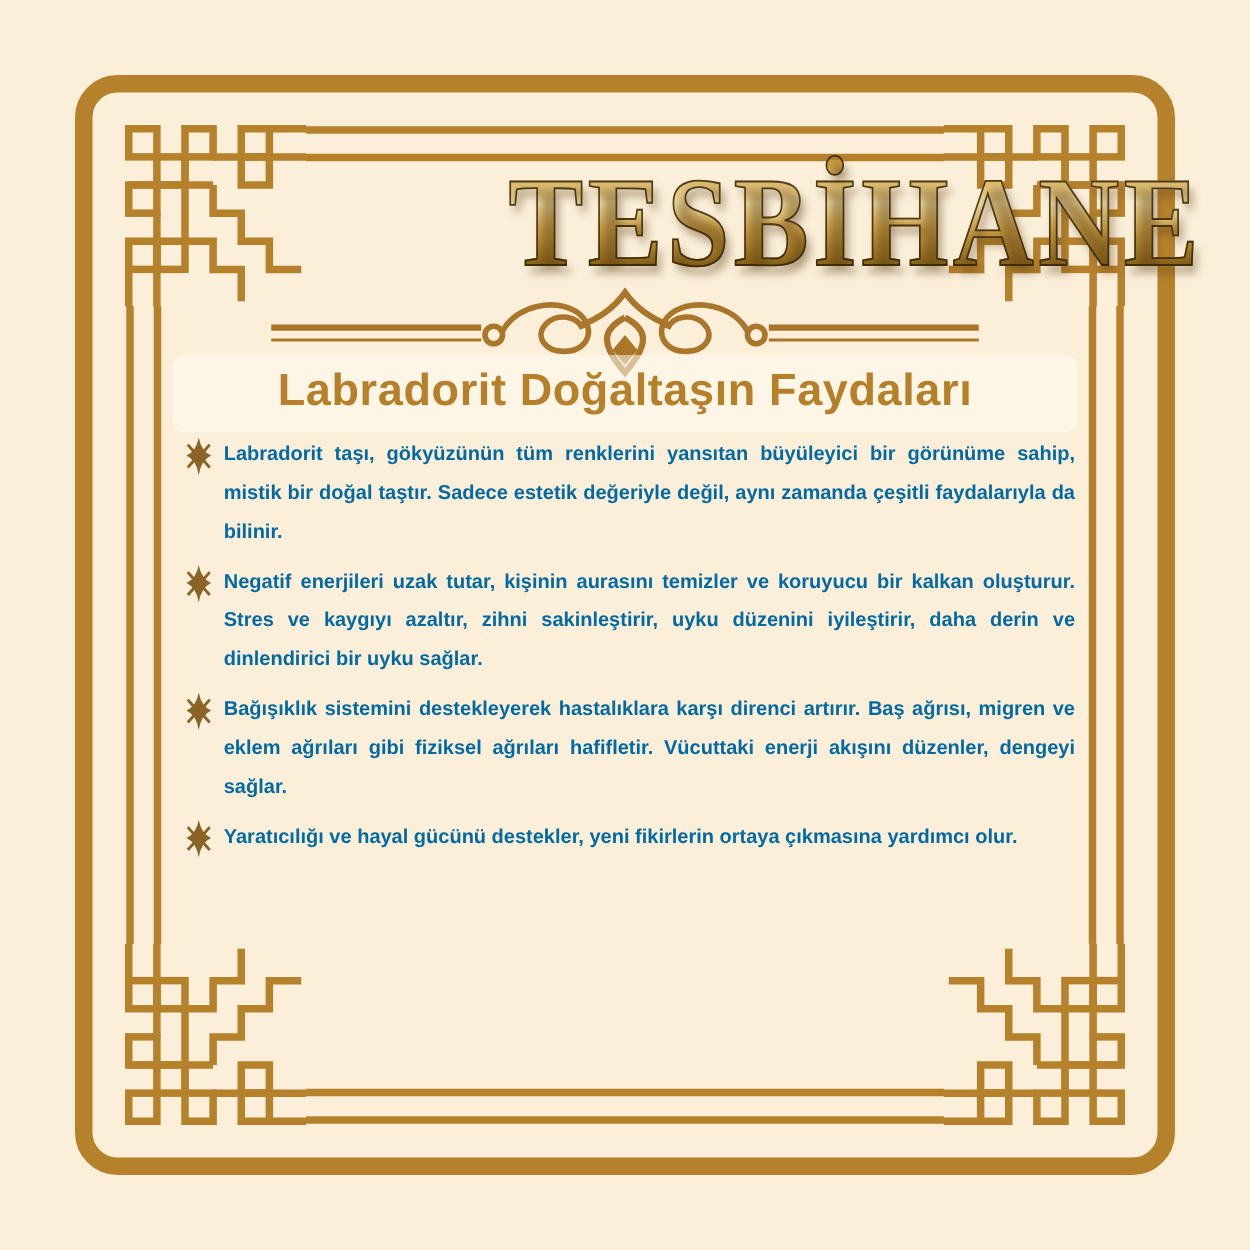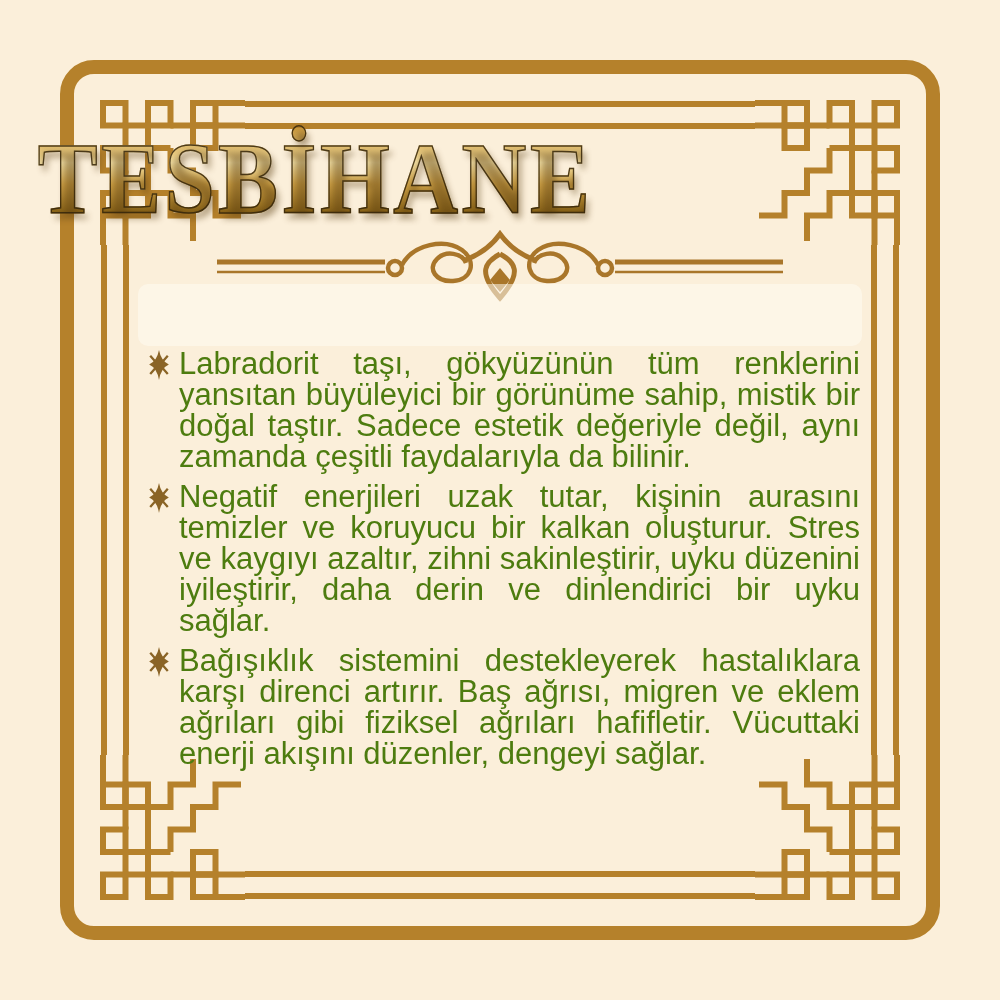--- a/index.html
+++ b/index.html
@@ -25,21 +25,21 @@
     border:6px solid #B5812B;
   }
   .corner{position:absolute;width:145px;height:145px;}
   .corner.tl{left:100px;top:100px;}
   .corner.tr{right:100px;top:100px;transform:scaleX(-1);}
   .corner.bl{left:100px;bottom:100px;transform:scaleY(-1);}
   .corner.br{right:100px;bottom:100px;transform:scale(-1,-1);}
 
   
   .title-wrap{
-    position:absolute;left:0;top:128px;width:1000px;text-align:left;
+    position:absolute;left:0;top:128px;width:1000px;text-align:right;
   }
   .brand-title{
     display:inline-block;
     transform:scaleX(.88);
     font-family:"Liberation Serif", serif;
     font-weight:bold;
     font-size:102px;
     letter-spacing:4px;
     line-height:1;
     background:linear-gradient(180deg,#c9983d 0%,#eccf86 26%,#f3e0a4 34%,#cfa246 55%,#8a6418 82%,#bd9340 100%);
@@ -66,21 +66,21 @@
     position:absolute;left:144px;top:348px;width:716px;
     list-style:none;margin:0;padding:0;
   }
   .benefit{
     display:flex;align-items:flex-start;gap:5px;
     margin:0 0 9px 0;
   }
   .benefit .star{flex:0 0 30px;margin-top:2px;}
   .benefit .text{
     flex:1;
-    font-size:31px;font-weight:normal;color:#4d7c0f;
+    font-size:16px;font-weight:bold;color:#0369a1;
     line-height:31px;
     text-align:justify;
   }
 </style>
 </head>
 <body>
 
 <svg width="0" height="0" style="position:absolute" aria-hidden="true">
   <defs>
     <g id="corner-lattice" stroke="#B5812B" stroke-width="6" fill="none">
@@ -147,20 +147,21 @@
         <circle cx="390" cy="38" r="7"></circle>
         <path d="M383 35 C372 14, 340 8, 323 20 C 308 31, 313 50, 332 51 C 349 52, 358 39, 348 29 C 339 20, 323 23, 319 33"></path>
         <path d="M250 30 Q272 22 285 4 Q298 22 320 30" stroke-width="5"></path>
         <path d="M285 24 C300 32 308 42 285 68 C262 42 270 32 285 24" stroke-width="5"></path>
       </g>
       <path d="M285 38 L295 50 L285 62 L275 50 Z" fill="#A9762A" stroke="none"></path>
     </g>
   </svg>
 
   <div class="heading-band"></div>
+  <div class="section-heading">Labradorit Doğaltaşın Faydaları</div>
 
   <ul class="benefits">
     <li class="benefit">
       <svg class="star" width="30" height="31" viewBox="0 0 28 30">
         <path d="M14 0 Q15.9 10.5 23.5 14 Q15.9 17.5 14 29 Q12.1 17.5 4.5 14 Q12.1 10.5 14 0 Z" fill="#8A6426"></path>
         <path d="M5.5 5.5 L10.8 11.6 M22.5 5.5 L17.2 11.6 M5.5 23.2 L10.8 17.2 M22.5 23.2 L17.2 17.2" stroke="#8A6426" stroke-width="2.2"></path>
       </svg>
       <div class="text">Labradorit taşı, gökyüzünün tüm renklerini yansıtan büyüleyici bir görünüme sahip, mistik bir doğal taştır. Sadece estetik değeriyle değil, aynı zamanda çeşitli faydalarıyla da bilinir.</div>
     </li>
     <li class="benefit">
@@ -170,15 +171,22 @@
       </svg>
       <div class="text">Negatif enerjileri uzak tutar, kişinin aurasını temizler ve koruyucu bir kalkan oluşturur. Stres ve kaygıyı azaltır, zihni sakinleştirir, uyku düzenini iyileştirir, daha derin ve dinlendirici bir uyku sağlar.</div>
     </li>
     <li class="benefit">
       <svg class="star" width="30" height="31" viewBox="0 0 28 30">
         <path d="M14 0 Q15.9 10.5 23.5 14 Q15.9 17.5 14 29 Q12.1 17.5 4.5 14 Q12.1 10.5 14 0 Z" fill="#8A6426"></path>
         <path d="M5.5 5.5 L10.8 11.6 M22.5 5.5 L17.2 11.6 M5.5 23.2 L10.8 17.2 M22.5 23.2 L17.2 17.2" stroke="#8A6426" stroke-width="2.2"></path>
       </svg>
       <div class="text">Bağışıklık sistemini destekleyerek hastalıklara karşı direnci artırır. Baş ağrısı, migren ve eklem ağrıları gibi fiziksel ağrıları hafifletir. Vücuttaki enerji akışını düzenler, dengeyi sağlar.</div>
     </li>
+    <li class="benefit">
+      <svg class="star" width="30" height="31" viewBox="0 0 28 30">
+        <path d="M14 0 Q15.9 10.5 23.5 14 Q15.9 17.5 14 29 Q12.1 17.5 4.5 14 Q12.1 10.5 14 0 Z" fill="#8A6426"></path>
+        <path d="M5.5 5.5 L10.8 11.6 M22.5 5.5 L17.2 11.6 M5.5 23.2 L10.8 17.2 M22.5 23.2 L17.2 17.2" stroke="#8A6426" stroke-width="2.2"></path>
+      </svg>
+      <div class="text">Yaratıcılığı ve hayal gücünü destekler, yeni fikirlerin ortaya çıkmasına yardımcı olur.</div>
+    </li>
   </ul>
 
 </div>
 
 </body></html>

